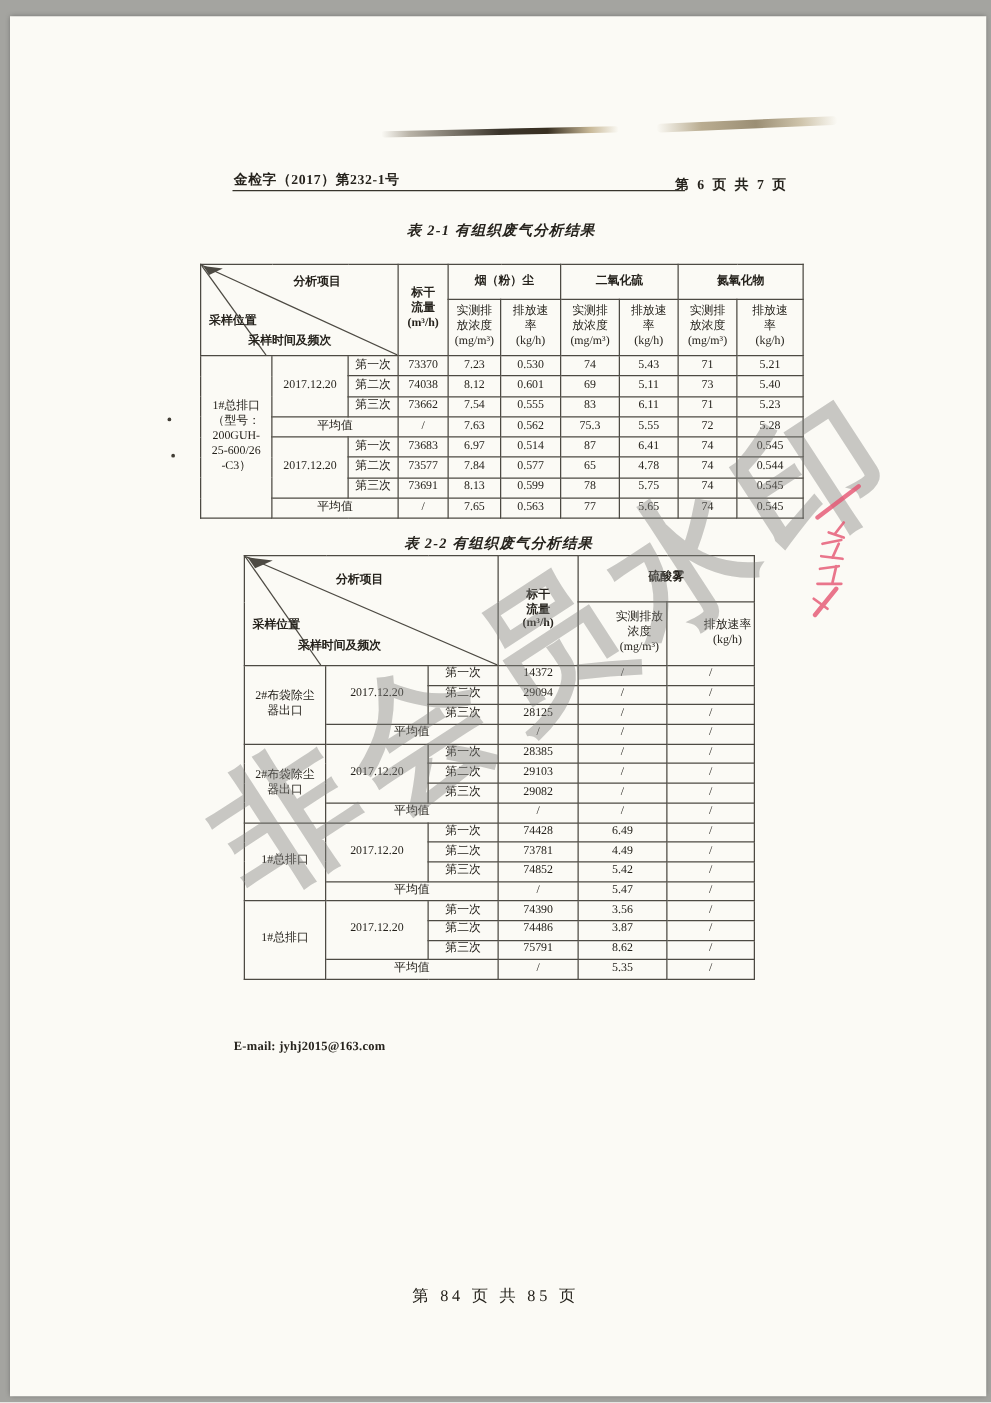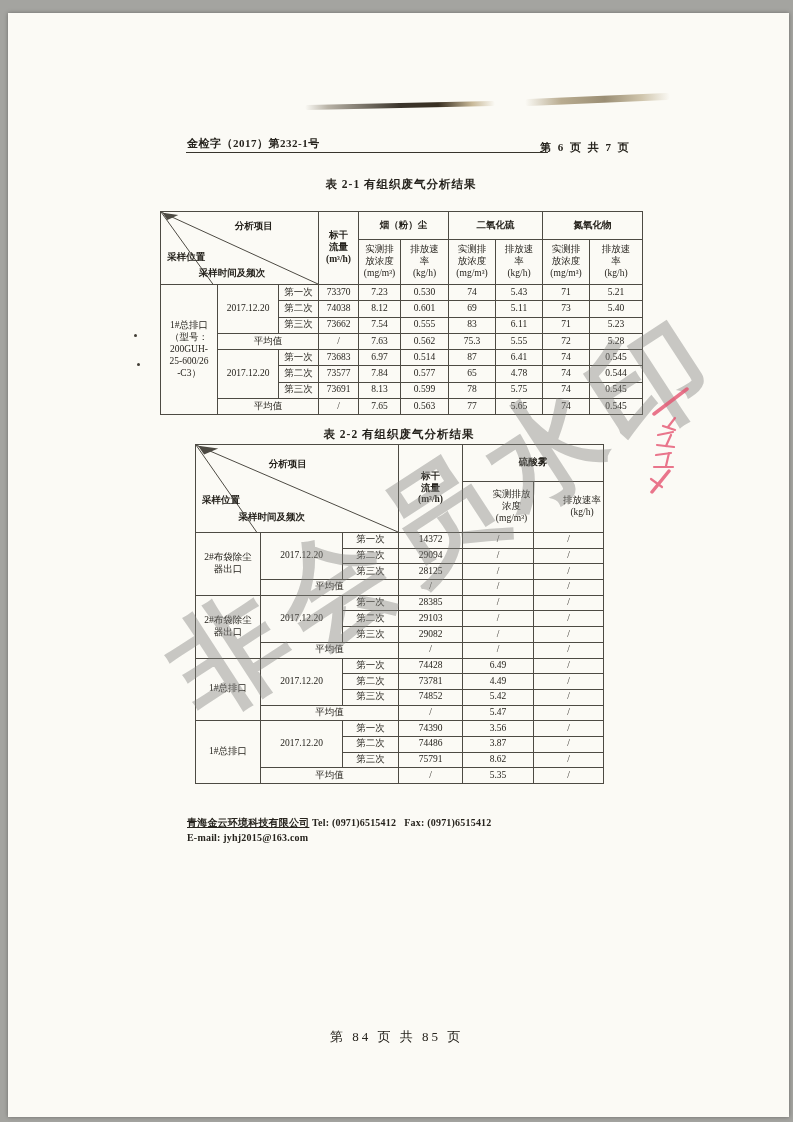--- a/index.html
+++ b/index.html
@@ -3,21 +3,21 @@
 <meta charset="utf-8">
 <style>
   html,body{margin:0;padding:0;}
   .page{position:relative;width:793px;height:1122px;background:#a4a4a0;overflow:hidden;
         font-family:"Liberation Serif", serif;color:#26231d;}
   .paper{position:absolute;left:8px;top:13px;right:4px;bottom:5px;background:#fbfaf5;
          box-shadow:0 0 4px rgba(0,0,0,.35);}
   .abs{position:absolute;}
   .doc-head{font-size:11px;font-weight:bold;letter-spacing:.5px;}
   .rule{border-top:1.6px solid #37342c;}
-  .tbl-title{font-size:11.5px;font-weight:bold;text-align:center;letter-spacing:1px;}
+  .tbl-title{font-size:11.5px;font-weight:bold;text-align:center;letter-spacing:1px;font-style:italic;}
   table.t{border-collapse:collapse;table-layout:fixed;background:transparent;}
   table.t td{border:1px solid #4d4a43;font-size:9.5px;line-height:1.25;text-align:center;
              vertical-align:middle;padding:0 1px;color:#25221c;}
   .pre{white-space:pre-line;}
   .t1 tr.ha td{height:27px;font-weight:bold;}
   .t1 tr.hb td{height:44px;}
   .t1 tbody.data td{height:15.3px;}
   .t2 tr.ha td{height:36px;font-weight:bold;}
   .t2 tr.hb td{height:50px;padding-left:28px;}
   .t2 tbody.data td{height:14.7px;}
@@ -356,21 +356,16 @@
       <path d="M27,53 l-5,11" stroke-width="2.2"></path>
       <path d="M13,63 l17,2" stroke-width="2.2"></path>
       <path d="M12,73 l15,-2" stroke-width="2.2"></path>
       <path d="M25,71 l-3,13" stroke-width="2.2"></path>
       <path d="M10,85 l19,0" stroke-width="2.2"></path>
       <path d="M7,97 l11,8" stroke-width="2.2"></path>
       <path d="M8,110 L25,89"></path>
     </g>
   </svg>
 
-  <div class="abs footer-line" style="left:187px;top:816px;">
-    <span class="company">青海金云环境科技有限公司</span>
-    <span>Tel:   (0971)6515412</span>&nbsp;&nbsp;
-    <span>Fax:   (0971)6515412</span>
-  </div>
   <div class="abs footer-line" style="left:187px;top:832px;">E-mail: jyhj2015@163.com</div>
 
   <div class="abs page-num" style="left:0;top:1028px;width:793px;">第 84 页 共 85 页</div>
 </div>
 
 </body></html>

